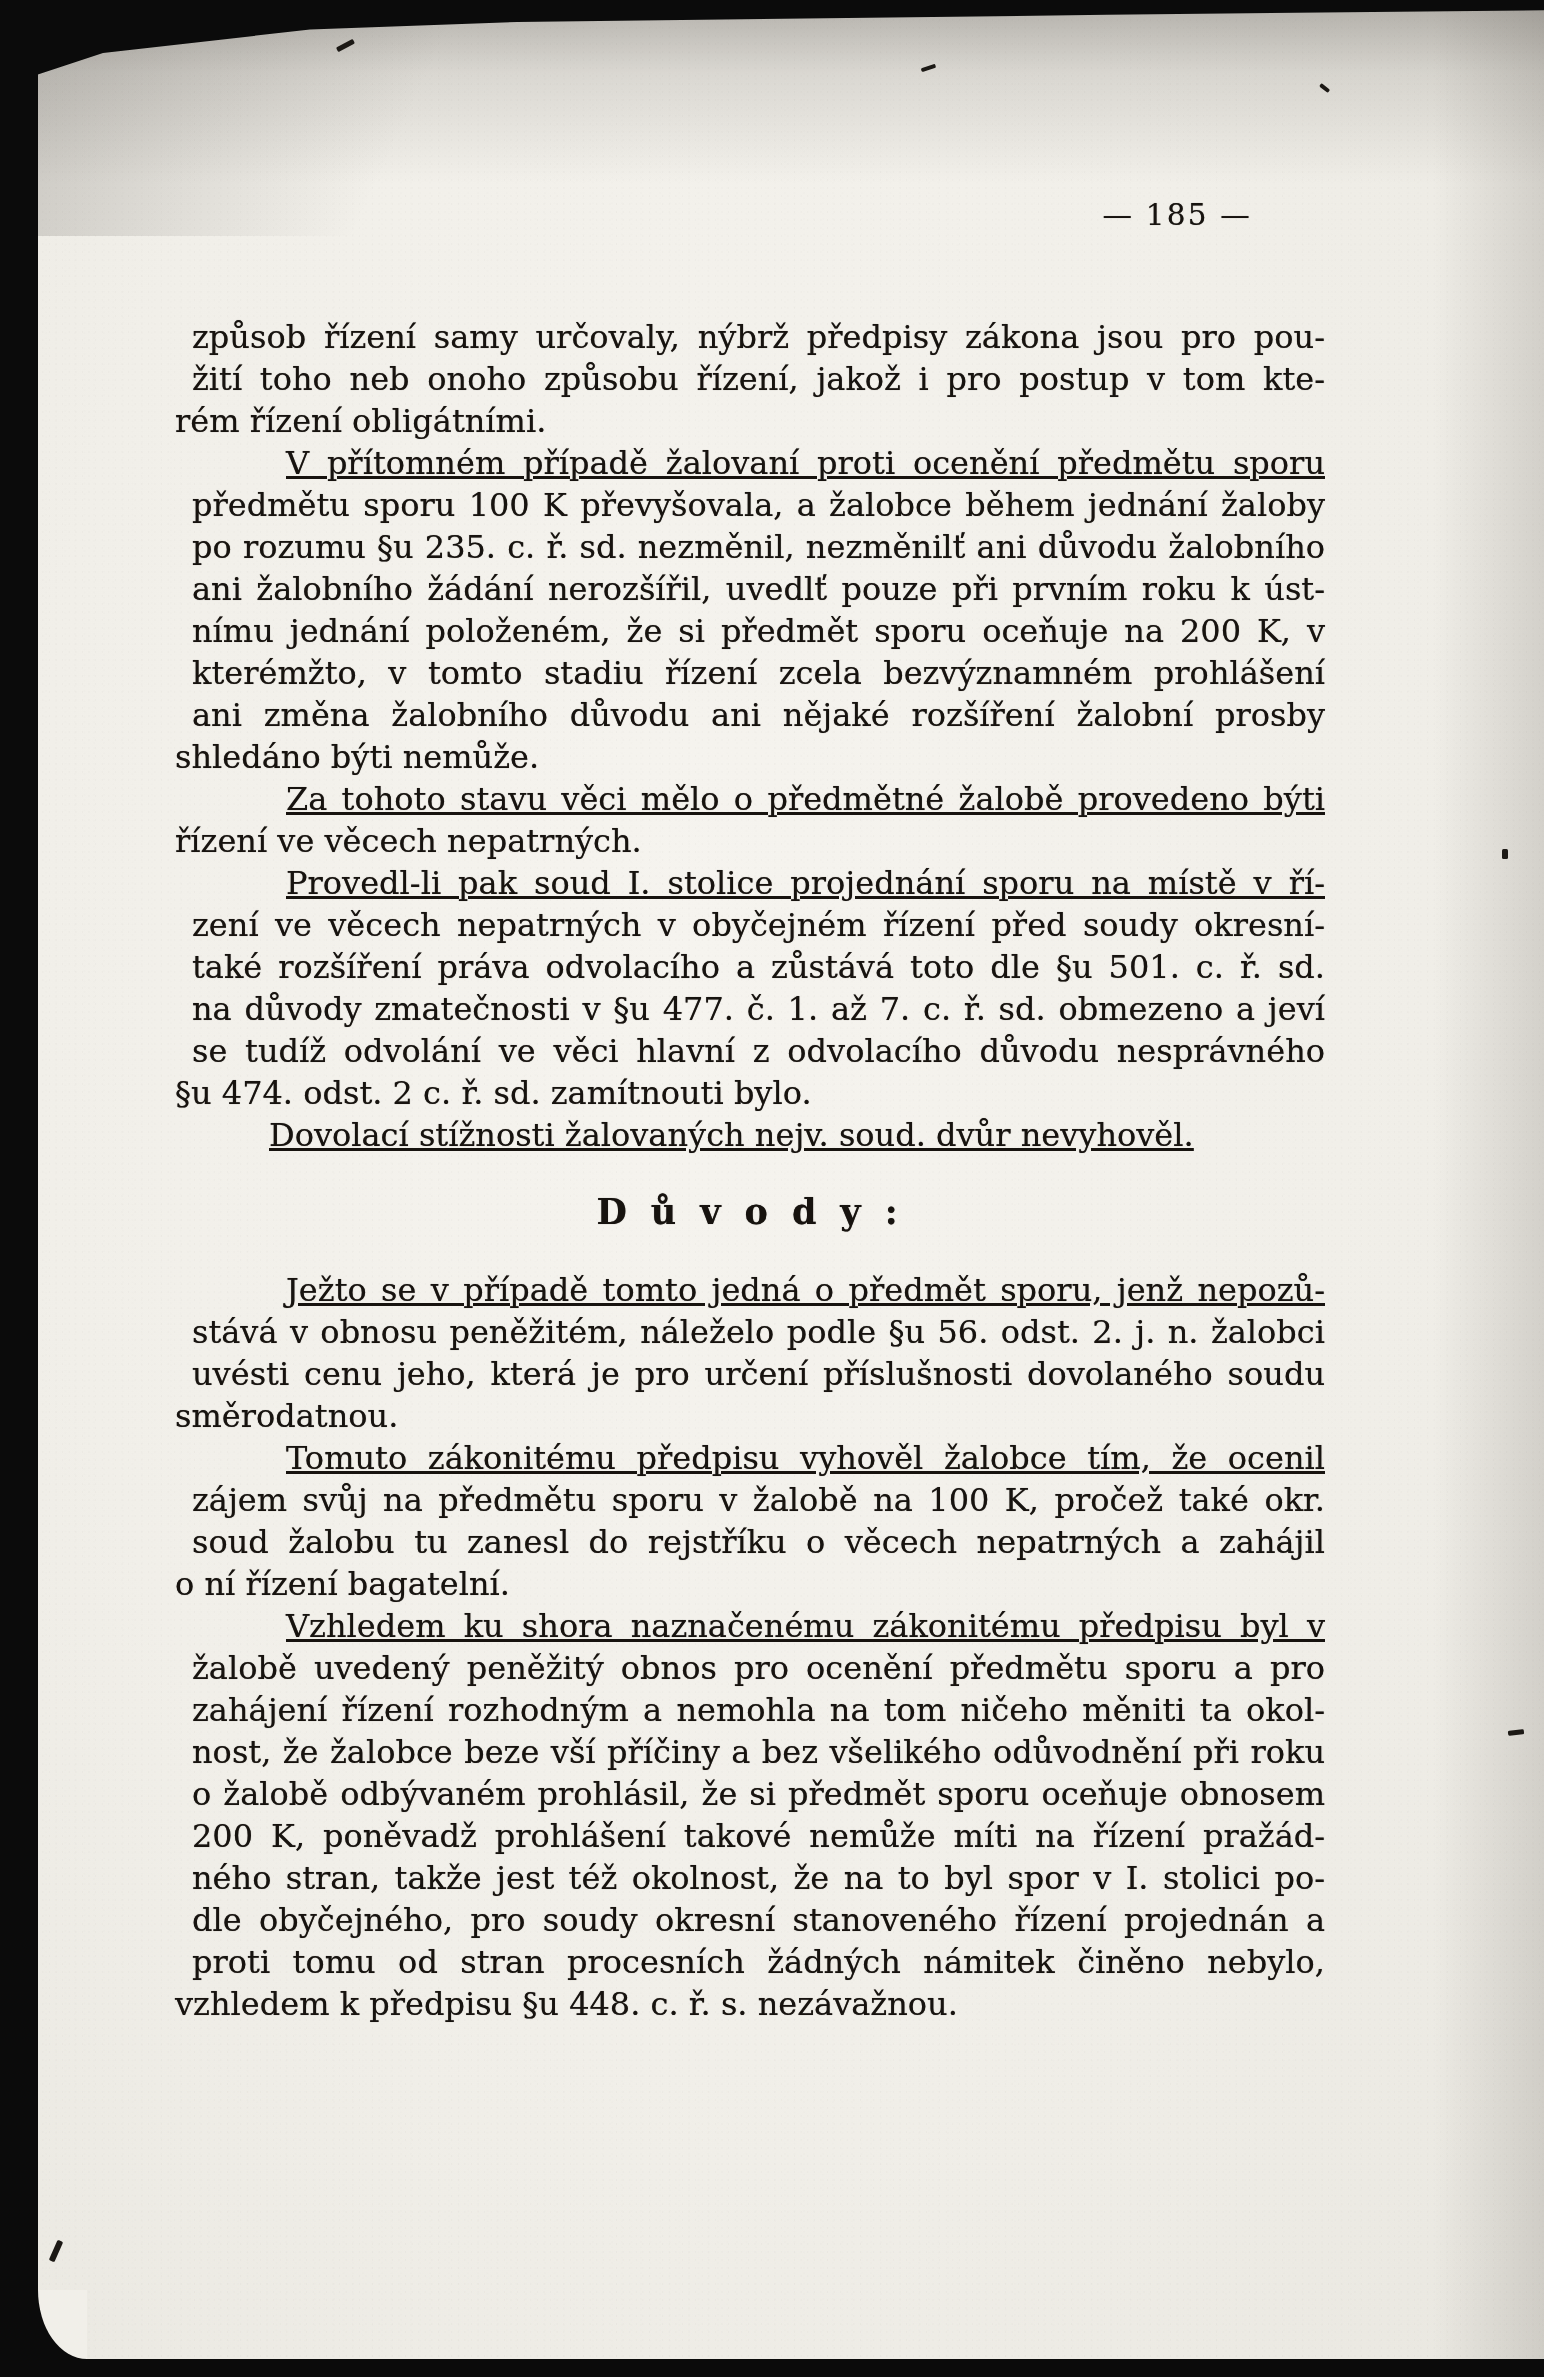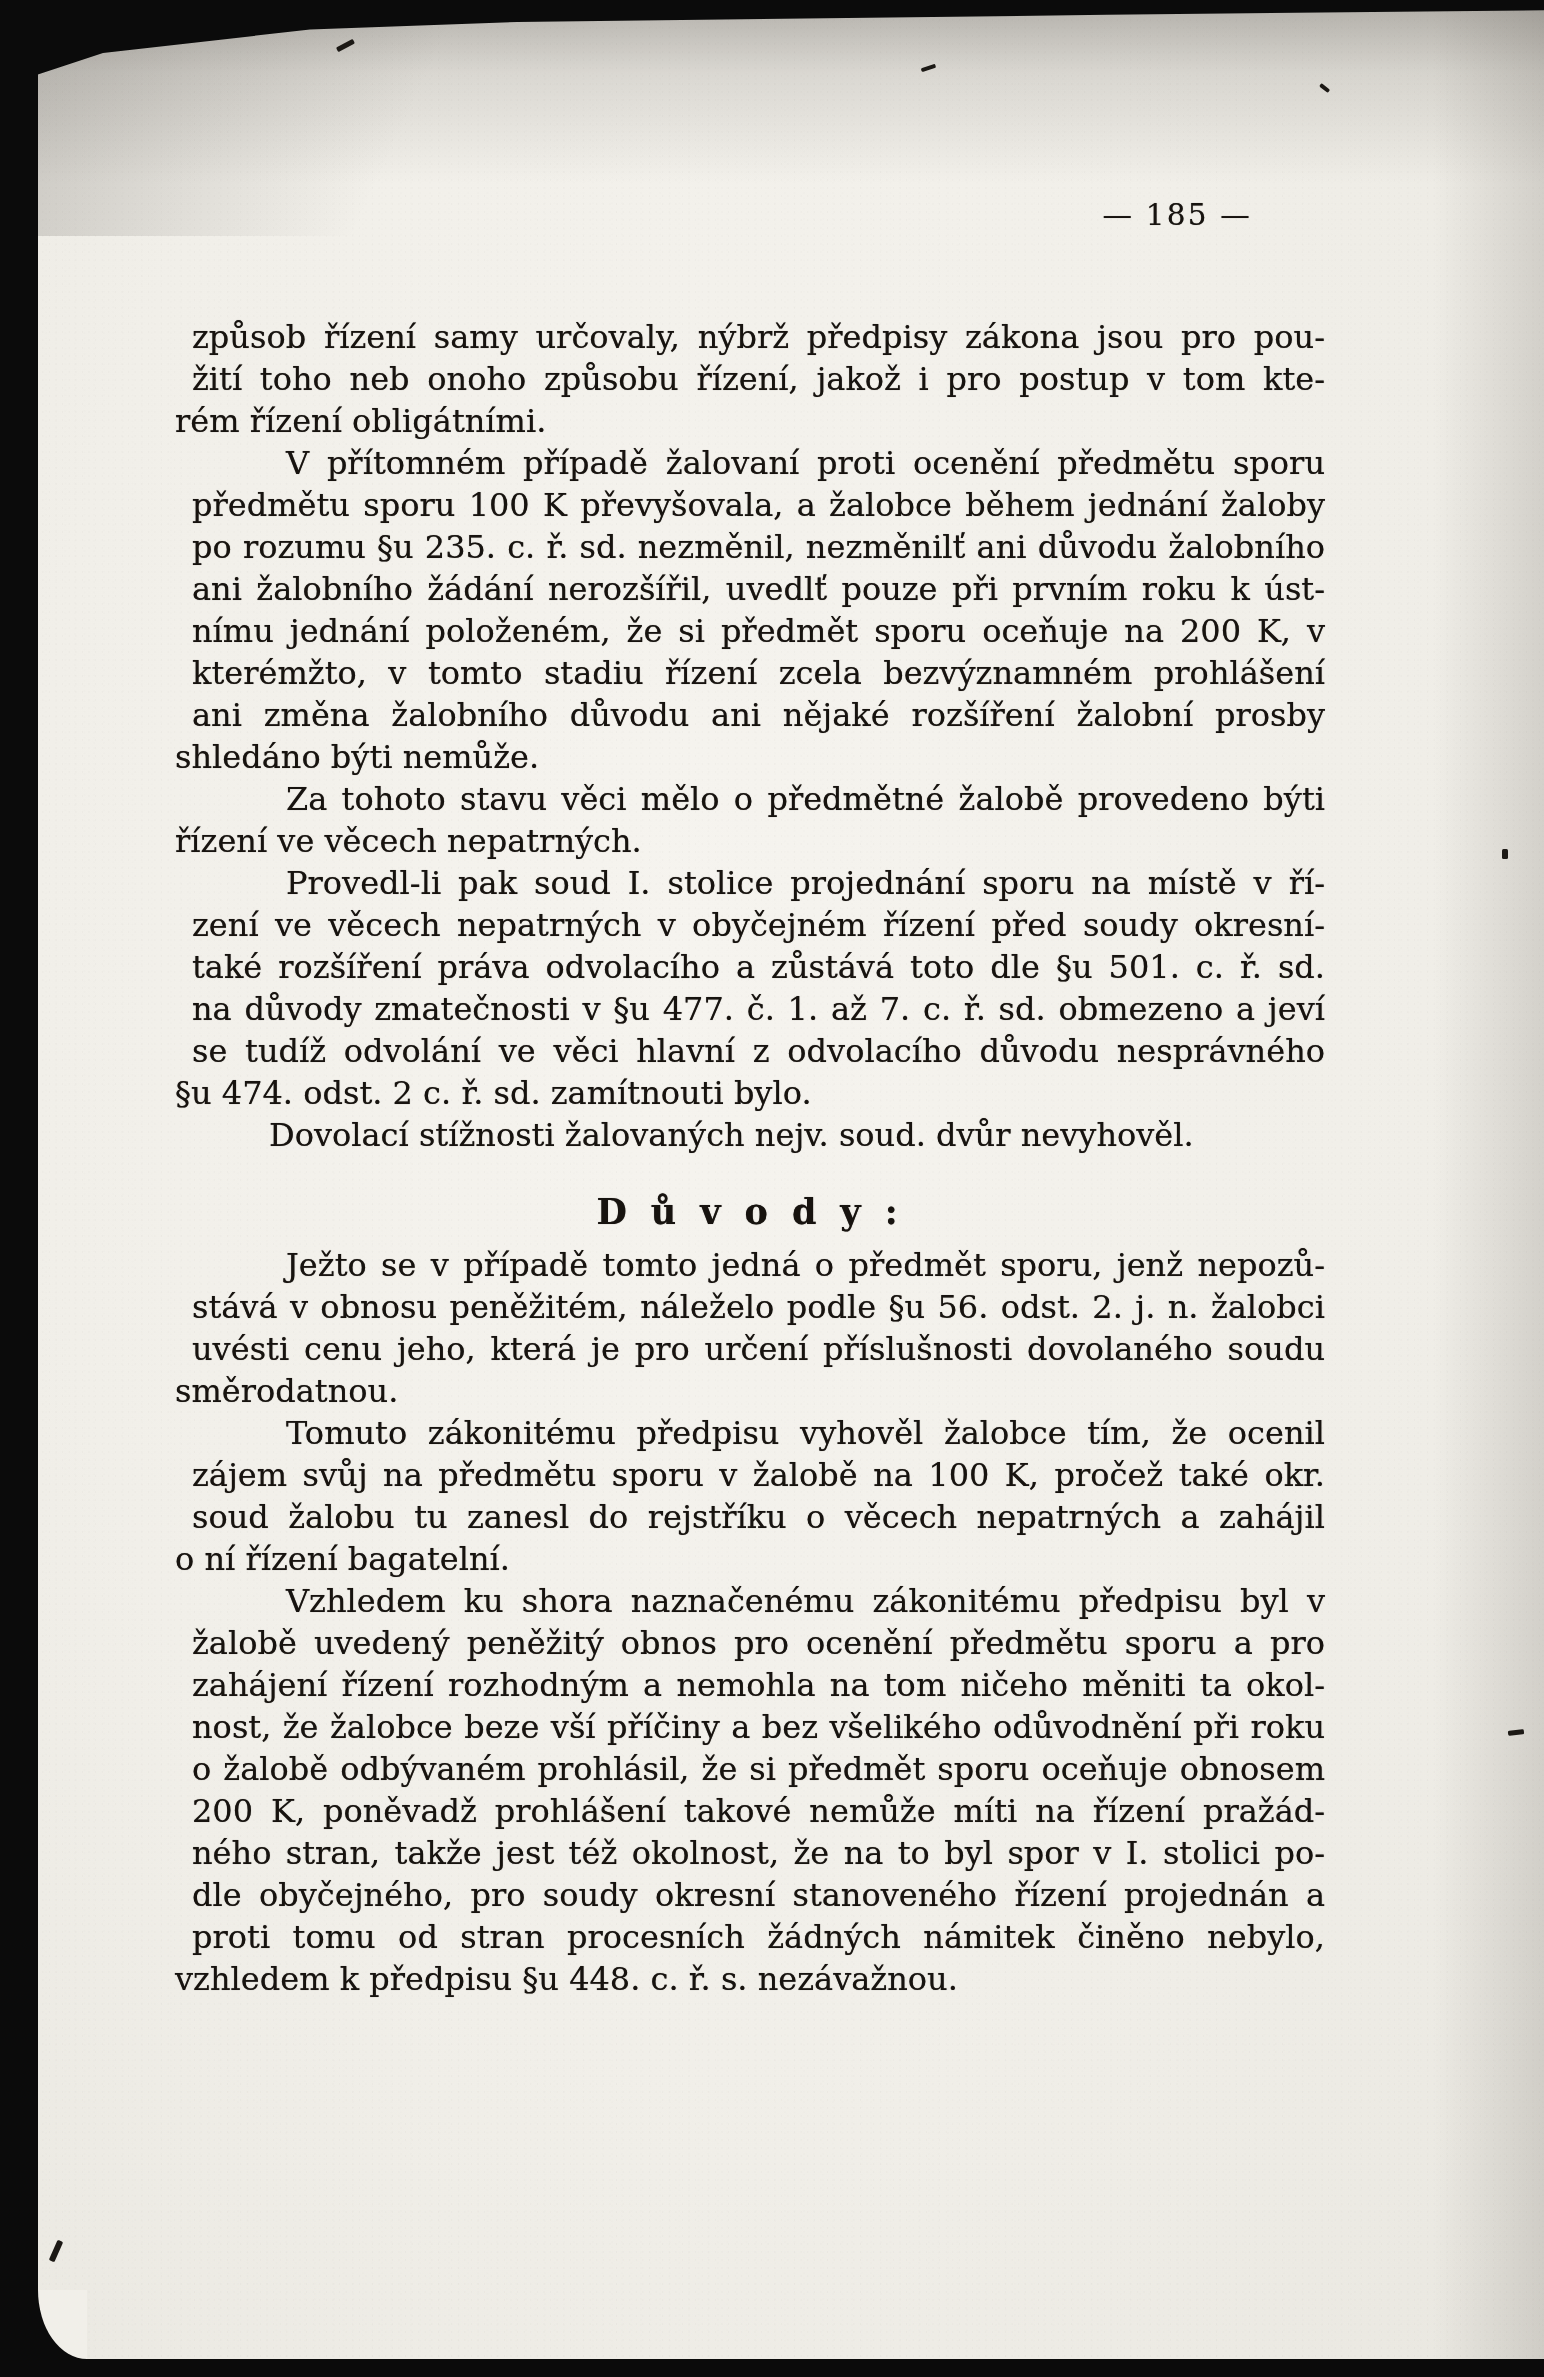--- a/index.html
+++ b/index.html
@@ -59,23 +59,23 @@
   .text-column{
     position:absolute;left:175px;top:316px;width:1150px;z-index:7;
   }
   .line{
     font-size:32px;line-height:42px;height:42px;white-space:nowrap;
     text-shadow:0 0 0.7px rgba(23,19,15,.65);
     text-align:justify;text-justify:inter-word;
   }
   .jl{text-align-last:justify;margin-left:17px;}
   .endl{text-align-last:left;}
-  .first{text-indent:94px;}
+  .first{text-indent:94px;text-decoration:underline;}
   .heading{
-    margin:34px 0 10px 0;text-align:center;font-weight:bold;
+    margin:34px 0 35px 0;text-align:center;font-weight:bold;
     font-size:35px;line-height:44px;letter-spacing:5.9px;
     text-shadow:0 0 0.7px rgba(23,19,15,.7);
   }
 </style>
 </head>
 <body>
 
 <div class="frame-corner"></div>
 <div class="frame-corner-curve"></div>
 <div class="frame-top"></div>

